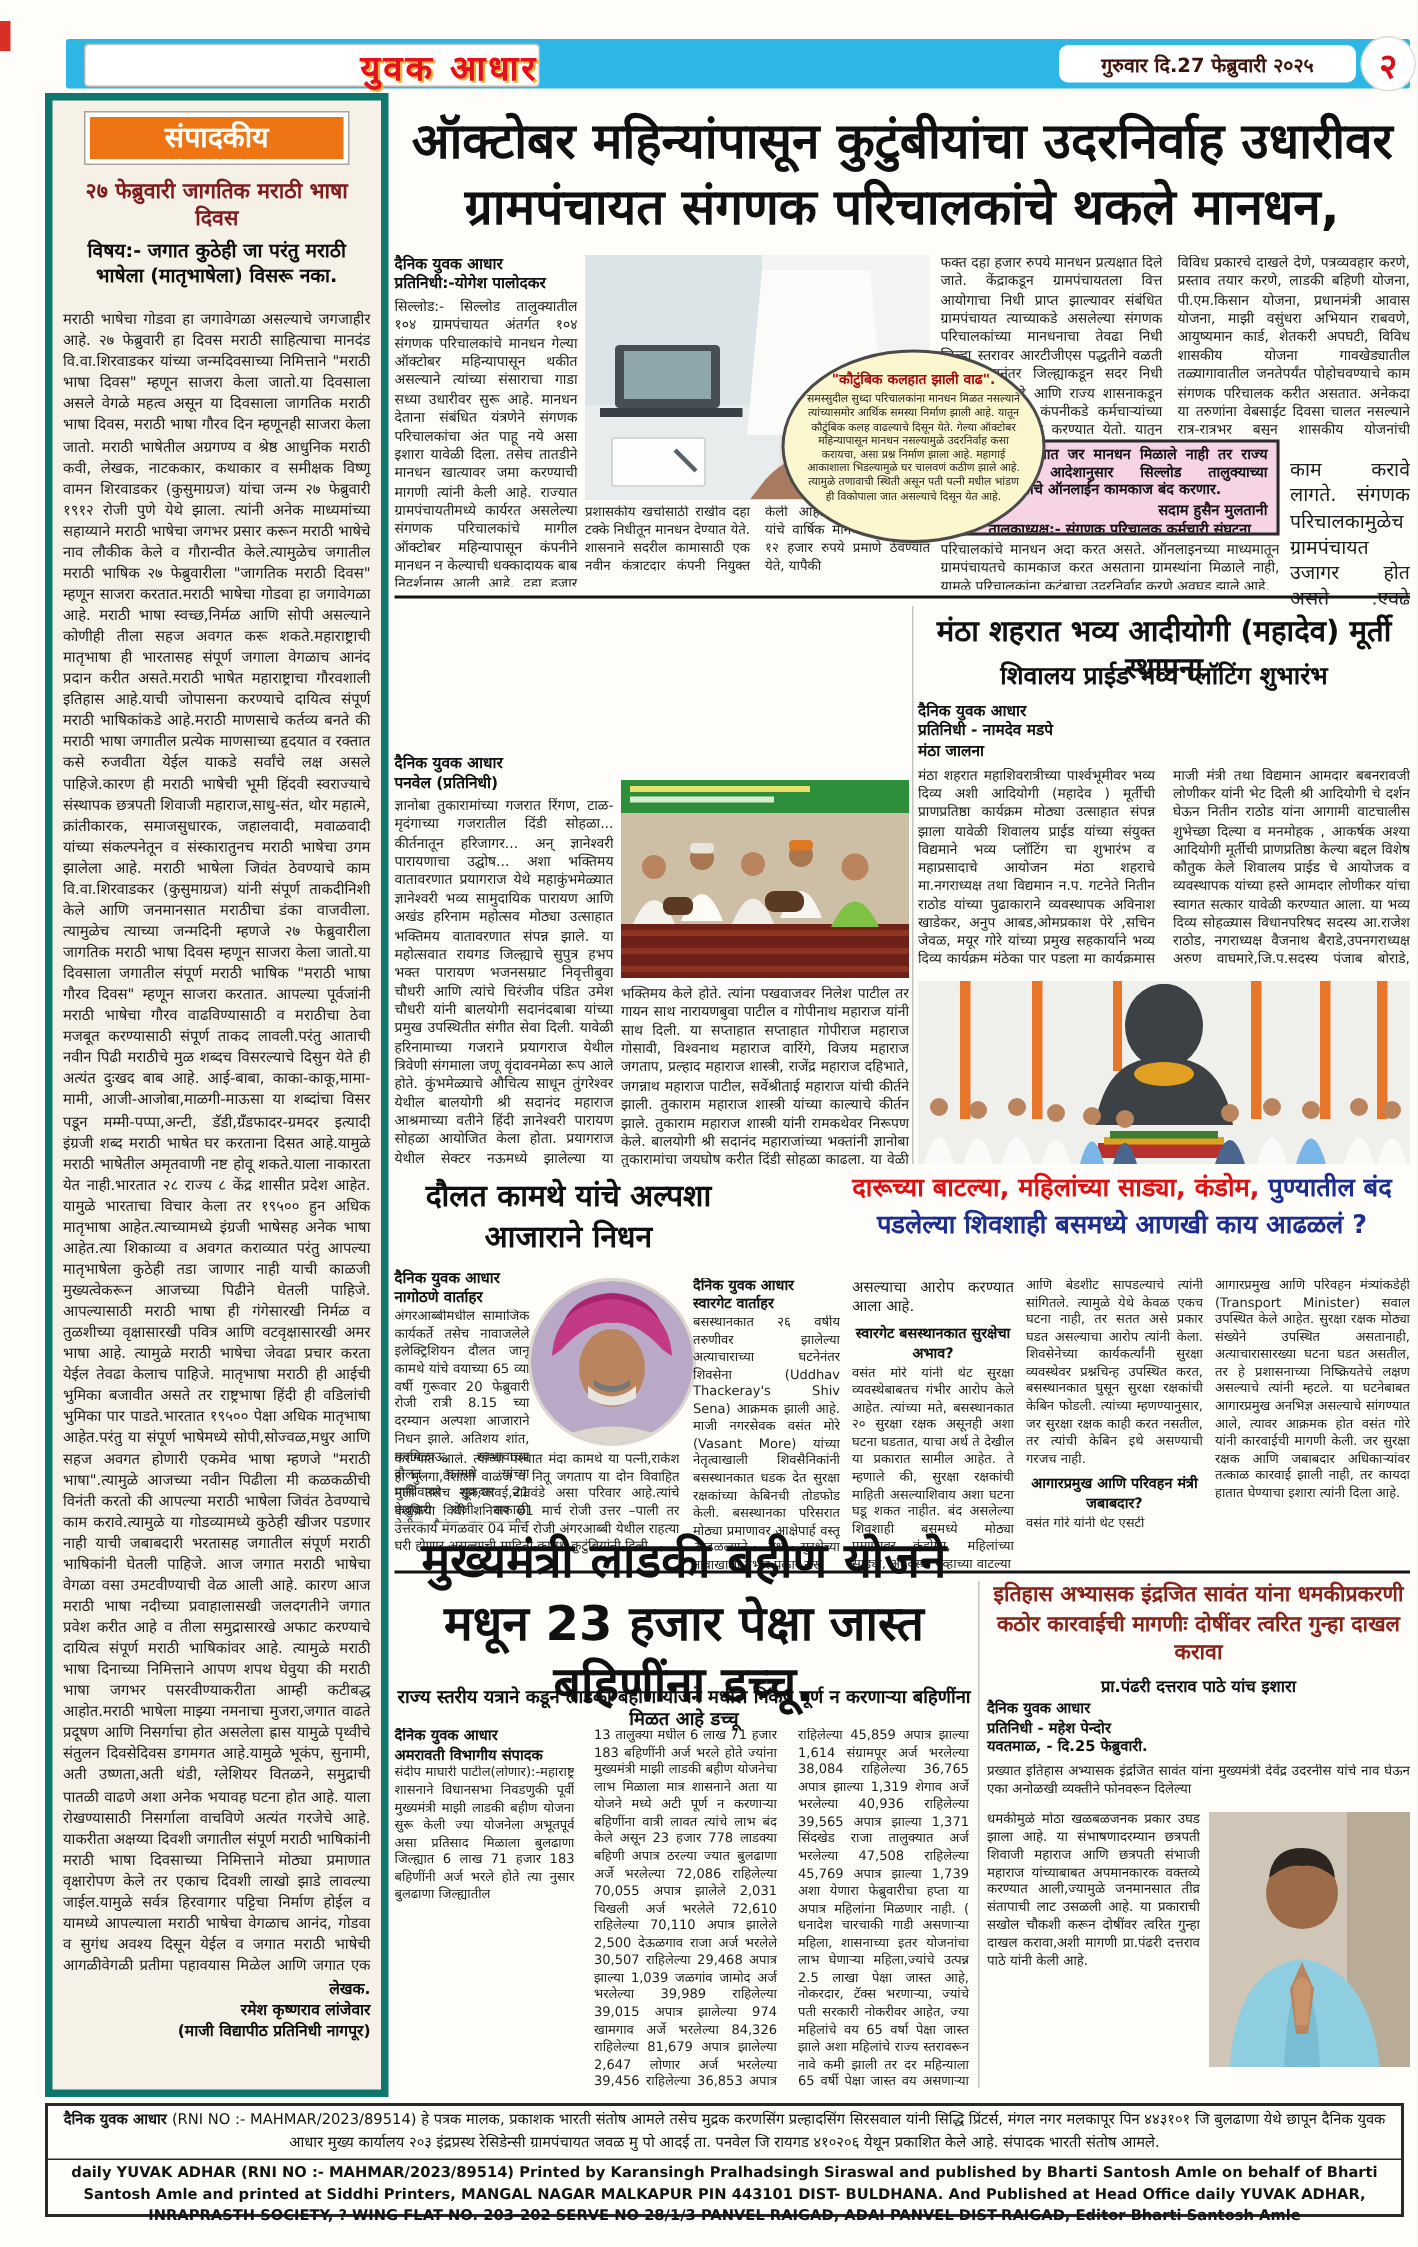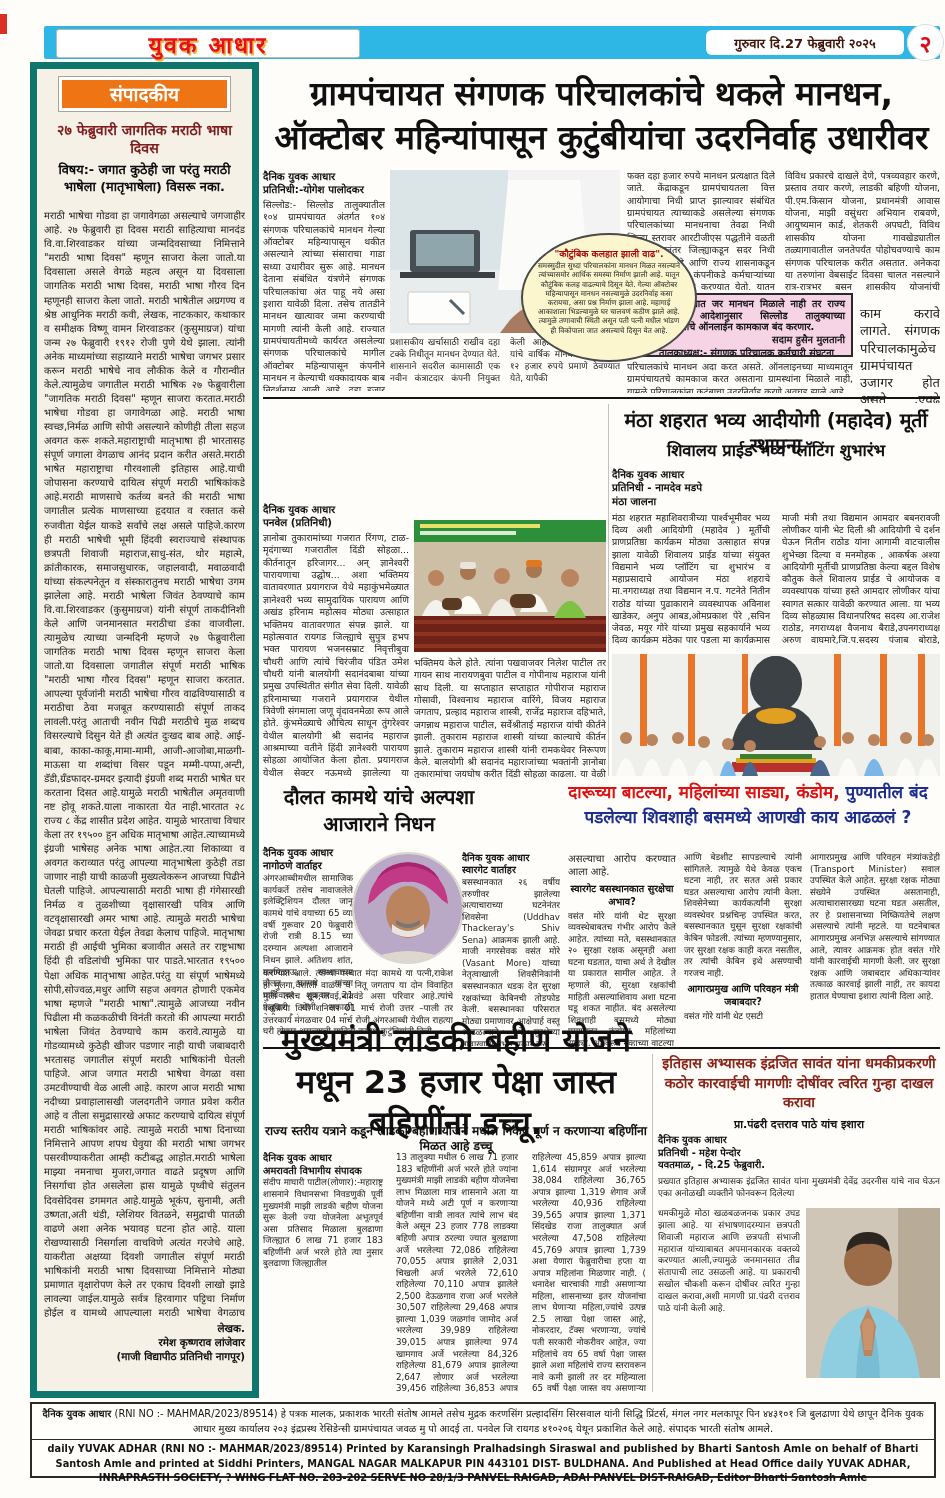--- a/index.html
+++ b/index.html
@@ -7,30 +7,30 @@
         font-family:"DejaVu Sans",sans-serif;overflow:hidden;margin:0 auto;}
   .abs{position:absolute;}
   .body-txt{font-size:9.3px;line-height:1.33;text-align:justify;color:#1c1c1c;overflow:hidden;}
   .byline{font-weight:bold;font-size:10.3px;line-height:1.3;color:#111;}
   .hl{font-weight:bold;color:#101010;text-align:center;}
   .vrule{width:1px;background:#c2c2c2;}
   .hrule{background:#141414;}
   
   #topbar{left:44px;top:26px;width:896px;height:33px;background:#2eb7e5;border-radius:2px;}
   #masthead-box{position:absolute;left:12px;top:3px;width:302px;height:27px;background:#ffffff;
-                border:1px solid #b9b9b9;border-radius:3px;display:flex;align-items:center;justify-content:center;}
+                border:1px solid #b9b9b9;border-radius:3px;display:flex;align-items:center;justify-content:flex-end;}
   #masthead-text{font-size:23px;font-weight:bold;color:#e60f1e;letter-spacing:2px;
                  text-shadow:1.5px 1.5px 0 #f0b43c;}
   #date-box{position:absolute;right:36px;top:4px;width:198px;height:25px;background:#ffffff;border-radius:6px;
             display:flex;align-items:center;justify-content:center;font-size:13px;font-weight:bold;color:#40140a;}
   #page-circle{position:absolute;right:-4px;top:-2px;width:37px;height:37px;background:#ffffff;border-radius:50%;
                display:flex;align-items:center;justify-content:center;font-size:23px;font-weight:bold;color:#d8101c;
                box-shadow:0 0 0 1px #dcdcdc inset;}
   
-  #editorial{left:30px;top:62px;width:229px;height:1336px;background:#f5f1e7;border:7px solid #0f766e;
+  #editorial{left:30px;top:62px;width:229px;height:1336px;background:#f5f1e7;border:5px solid #0f766e;
              box-sizing:border-box;padding:7px;}
   #ed-head-outer{border:1px solid #a8a49c;background:#fff;padding:3px;margin:0 14px;}
   #ed-head{background:#ee7414;color:#fff;font-weight:bold;font-size:19px;text-align:center;height:28px;line-height:28px;}
   #ed-title{font-size:14.2px;font-weight:bold;text-align:center;margin-top:9px;line-height:1.3;color:#7f1d1d;}
   #ed-subtitle{font-size:12.8px;font-weight:bold;text-align:center;margin-top:4px;line-height:1.3;color:#0d0d0d;}
   #ed-body{margin-top:14px;font-size:9.9px;line-height:1.42;text-align:justify;color:#1c1c1c;height:1108px;overflow:hidden;}
   #ed-sign{margin-top:4px;text-align:right;font-size:10.4px;font-weight:bold;line-height:1.35;color:#111;}
   
   .photo{overflow:hidden;background:#cfd6d8;}
   
@@ -72,22 +72,22 @@
     <div id="ed-subtitle">विषय:- जगात कुठेही जा परंतु मराठी भाषेला (मातृभाषेला) विसरू नका.</div>
     <div id="ed-body">मराठी भाषेचा गोडवा हा जगावेगळा असल्याचे जगजाहीर आहे. २७ फेब्रुवारी हा दिवस मराठी साहित्याचा मानदंड वि.वा.शिरवाडकर यांच्या जन्मदिवसाच्या निमित्ताने "मराठी भाषा दिवस" म्हणून साजरा केला जातो.या दिवसाला असले वेगळे महत्व असून या दिवसाला जागतिक मराठी भाषा दिवस, मराठी भाषा गौरव दिन म्हणूनही साजरा केला जातो. मराठी भाषेतील अग्रगण्य व श्रेष्ठ आधुनिक मराठी कवी, लेखक, नाटककार, कथाकार व समीक्षक विष्णू वामन शिरवाडकर (कुसुमाग्रज) यांचा जन्म २७ फेब्रुवारी १९१२ रोजी पुणे येथे झाला. त्यांनी अनेक माध्यमांच्या सहाय्याने मराठी भाषेचा जगभर प्रसार करून मराठी भाषेचे नाव लौकीक केले व गौरान्वीत केले.त्यामुळेच जगातील मराठी भाषिक २७ फेब्रुवारीला "जागतिक मराठी दिवस" म्हणून साजरा करतात.मराठी भाषेचा गोडवा हा जगावेगळा आहे. मराठी भाषा स्वच्छ,निर्मळ आणि सोपी असल्याने कोणीही तीला सहज अवगत करू शकते.महाराष्ट्राची मातृभाषा ही भारतासह संपूर्ण जगाला वेगळाच आनंद प्रदान करीत असते.मराठी भाषेत महाराष्ट्राचा गौरवशाली इतिहास आहे.याची जोपासना करण्याचे दायित्व संपूर्ण मराठी भाषिकांकडे आहे.मराठी माणसाचे कर्तव्य बनते की मराठी भाषा जगातील प्रत्येक माणसाच्या हृदयात व रक्तात कसे रुजवीता येईल याकडे सर्वांचे लक्ष असले पाहिजे.कारण ही मराठी भाषेची भूमी हिंदवी स्वराज्याचे संस्थापक छत्रपती शिवाजी महाराज,साधु-संत, थोर महात्मे, क्रांतीकारक, समाजसुधारक, जहालवादी, मवाळवादी यांच्या संकल्पनेतून व संस्कारातुनच मराठी भाषेचा उगम झालेला आहे. मराठी भाषेला जिवंत ठेवण्याचे काम वि.वा.शिरवाडकर (कुसुमाग्रज) यांनी संपूर्ण ताकदीनिशी केले आणि जनमानसात मराठीचा डंका वाजवीला. त्यामुळेच त्याच्या जन्मदिनी म्हणजे २७ फेब्रुवारीला जागतिक मराठी भाषा दिवस म्हणून साजरा केला जातो.या दिवसाला जगातील संपूर्ण मराठी भाषिक "मराठी भाषा गौरव दिवस" म्हणून साजरा करतात. आपल्या पूर्वजांनी मराठी भाषेचा गौरव वाढविण्यासाठी व मराठीचा ठेवा मजबूत करण्यासाठी संपूर्ण ताकद लावली.परंतु आताची नवीन पिढी मराठीचे मुळ शब्दच विसरल्याचे दिसुन येते ही अत्यंत दुःखद बाब आहे. आई-बाबा, काका-काकू,मामा-मामी, आजी-आजोबा,माळगी-माऊसा या शब्दांचा विसर पडून मम्मी-पप्पा,अन्टी, डॅडी,ग्रॅंडफादर-ग्रमदर इत्यादी इंग्रजी शब्द मराठी भाषेत घर करताना दिसत आहे.यामुळे मराठी भाषेतील अमृतवाणी नष्ट होवू शकते.याला नाकारता येत नाही.भारतात २८ राज्य ८ केंद्र शासीत प्रदेश आहेत. यामुळे भारताचा विचार केला तर १९५०० हुन अधिक मातृभाषा आहेत.त्याच्यामध्ये इंग्रजी भाषेसह अनेक भाषा आहेत.त्या शिकाव्या व अवगत कराव्यात परंतु आपल्या मातृभाषेला कुठेही तडा जाणार नाही याची काळजी मुख्यत्वेकरून आजच्या पिढीने घेतली पाहिजे. आपल्यासाठी मराठी भाषा ही गंगेसारखी निर्मळ व तुळशीच्या वृक्षासारखी पवित्र आणि वटवृक्षासारखी अमर भाषा आहे. त्यामुळे मराठी भाषेचा जेवढा प्रचार करता येईल तेवढा केलाच पाहिजे. मातृभाषा मराठी ही आईची भुमिका बजावीत असते तर राष्ट्रभाषा हिंदी ही वडिलांची भुमिका पार पाडते.भारतात १९५०० पेक्षा अधिक मातृभाषा आहेत.परंतु या संपूर्ण भाषेमध्ये सोपी,सोज्वळ,मधुर आणि सहज अवगत होणारी एकमेव भाषा म्हणजे "मराठी भाषा".त्यामुळे आजच्या नवीन पिढीला मी कळकळीची विनंती करतो की आपल्या मराठी भाषेला जिवंत ठेवण्याचे काम करावे.त्यामुळे या गोडव्यामध्ये कुठेही खीजर पडणार नाही याची जबाबदारी भरतासह जगातील संपूर्ण मराठी भाषिकांनी घेतली पाहिजे. आज जगात मराठी भाषेचा वेगळा वसा उमटवीण्याची वेळ आली आहे. कारण आज मराठी भाषा नदीच्या प्रवाहालासखी जलदगतीने जगात प्रवेश करीत आहे व तीला समुद्रासारखे अफाट करण्याचे दायित्व संपूर्ण मराठी भाषिकांवर आहे. त्यामुळे मराठी भाषा दिनाच्या निमित्ताने आपण शपथ घेवुया की मराठी भाषा जगभर पसरवीण्याकरीता आम्ही कटीबद्ध आहोत.मराठी भाषेला माझ्या नमनाचा मुजरा,जगात वाढते प्रदूषण आणि निसर्गाचा होत असलेला ह्रास यामुळे पृथ्वीचे संतुलन दिवसेदिवस डगमगत आहे.यामुळे भूकंप, सुनामी, अती उष्णता,अती थंडी, ग्लेशियर वितळने, समुद्राची पातळी वाढणे अशा अनेक भयावह घटना होत आहे. याला रोखण्यासाठी निसर्गाला वाचविणे अत्यंत गरजेचे आहे. याकरीता अक्षय्या दिवशी जगातील संपूर्ण मराठी भाषिकांनी मराठी भाषा दिवसाच्या निमित्ताने मोठ्या प्रमाणात वृक्षारोपण केले तर एकाच दिवशी लाखो झाडे लावल्या जाईल.यामुळे सर्वत्र हिरवागार पट्टिचा निर्माण होईल व यामध्ये आपल्याला मराठी भाषेचा वेगळाच आनंद, गोडवा व सुगंध अवश्य दिसून येईल व जगात मराठी भाषेची आगळीवेगळी प्रतीमा पहावयास मिळेल आणि जगात एक चांगला संदेश जाईल.जागतीक मराठी भाषा दिनाच्या हार्दिक शुभेच्छा।जय हिंद।</div>
     <div id="ed-sign">
       <div>लेखक.</div>
       <div>रमेश कृष्णराव लांजेवार</div>
       <div>(माजी विद्यापीठ प्रतिनिधी नागपूर)</div>
     </div>
   </div>
 
   <div class="abs hl" style="left:263px;top:72px;width:677px;font-size:33px;line-height:1.32;">
+    <div>ऑक्टोबर महिन्यांपासून कुटुंबीयांचा उदरनिर्वाह उधारीवर</div>
     <div>ग्रामपंचायत संगणक परिचालकांचे थकले मानधन,</div>
-    <div>ऑक्टोबर महिन्यांपासून कुटुंबीयांचा उदरनिर्वाह उधारीवर</div>
   </div>
 
   <div class="abs byline" style="left:263px;top:170px;width:124px;">
     <div>दैनिक युवक आधार</div>
     <div>प्रतिनिधी:-योगेश पालोदकर</div>
   </div>
   <div class="abs body-txt" style="left:263px;top:199px;width:122px;height:192px;">सिल्लोड:- सिल्लोड तालुक्यातील १०४ ग्रामपंचायत अंतर्गत १०४ संगणक परिचालकांचे मानधन गेल्या ऑक्टोबर महिन्यापासून थकीत असल्याने त्यांच्या संसाराचा गाडा सध्या उधारीवर सुरू आहे. मानधन देताना संबंधित यंत्रणेने संगणक परिचालकांचा अंत पाहू नये असा इशारा यावेळी दिला. तसेच तातडीने मानधन खात्यावर जमा करण्याची मागणी त्यांनी केली आहे. राज्यात ग्रामपंचायतीमध्ये कार्यरत असलेल्या संगणक परिचालकांचे मागील ऑक्टोबर महिन्यापासून कंपनीने मानधन न केल्याची धक्कादायक बाब निदर्शनास आली आहे. दहा हजार प्रति माह तुटपुंज्या मानधनावर कार्यरत असलेल्या संगणक परिचालकांना उपासमारीला सामोरी जाण्याची स्थिती निर्माण झाली असून उदरनिर्वाहाचा गंभीर प्रश्न निर्माण झाला आहे. शासनाच्या १५ वित्त आयोग प्रकल्पांतर्गत काही वर्षांपासून</div>
 
   <div class="abs photo" style="left:390px;top:170px;width:230px;height:163px;">
     <svg width="230" height="163" viewBox="0 0 230 163">

